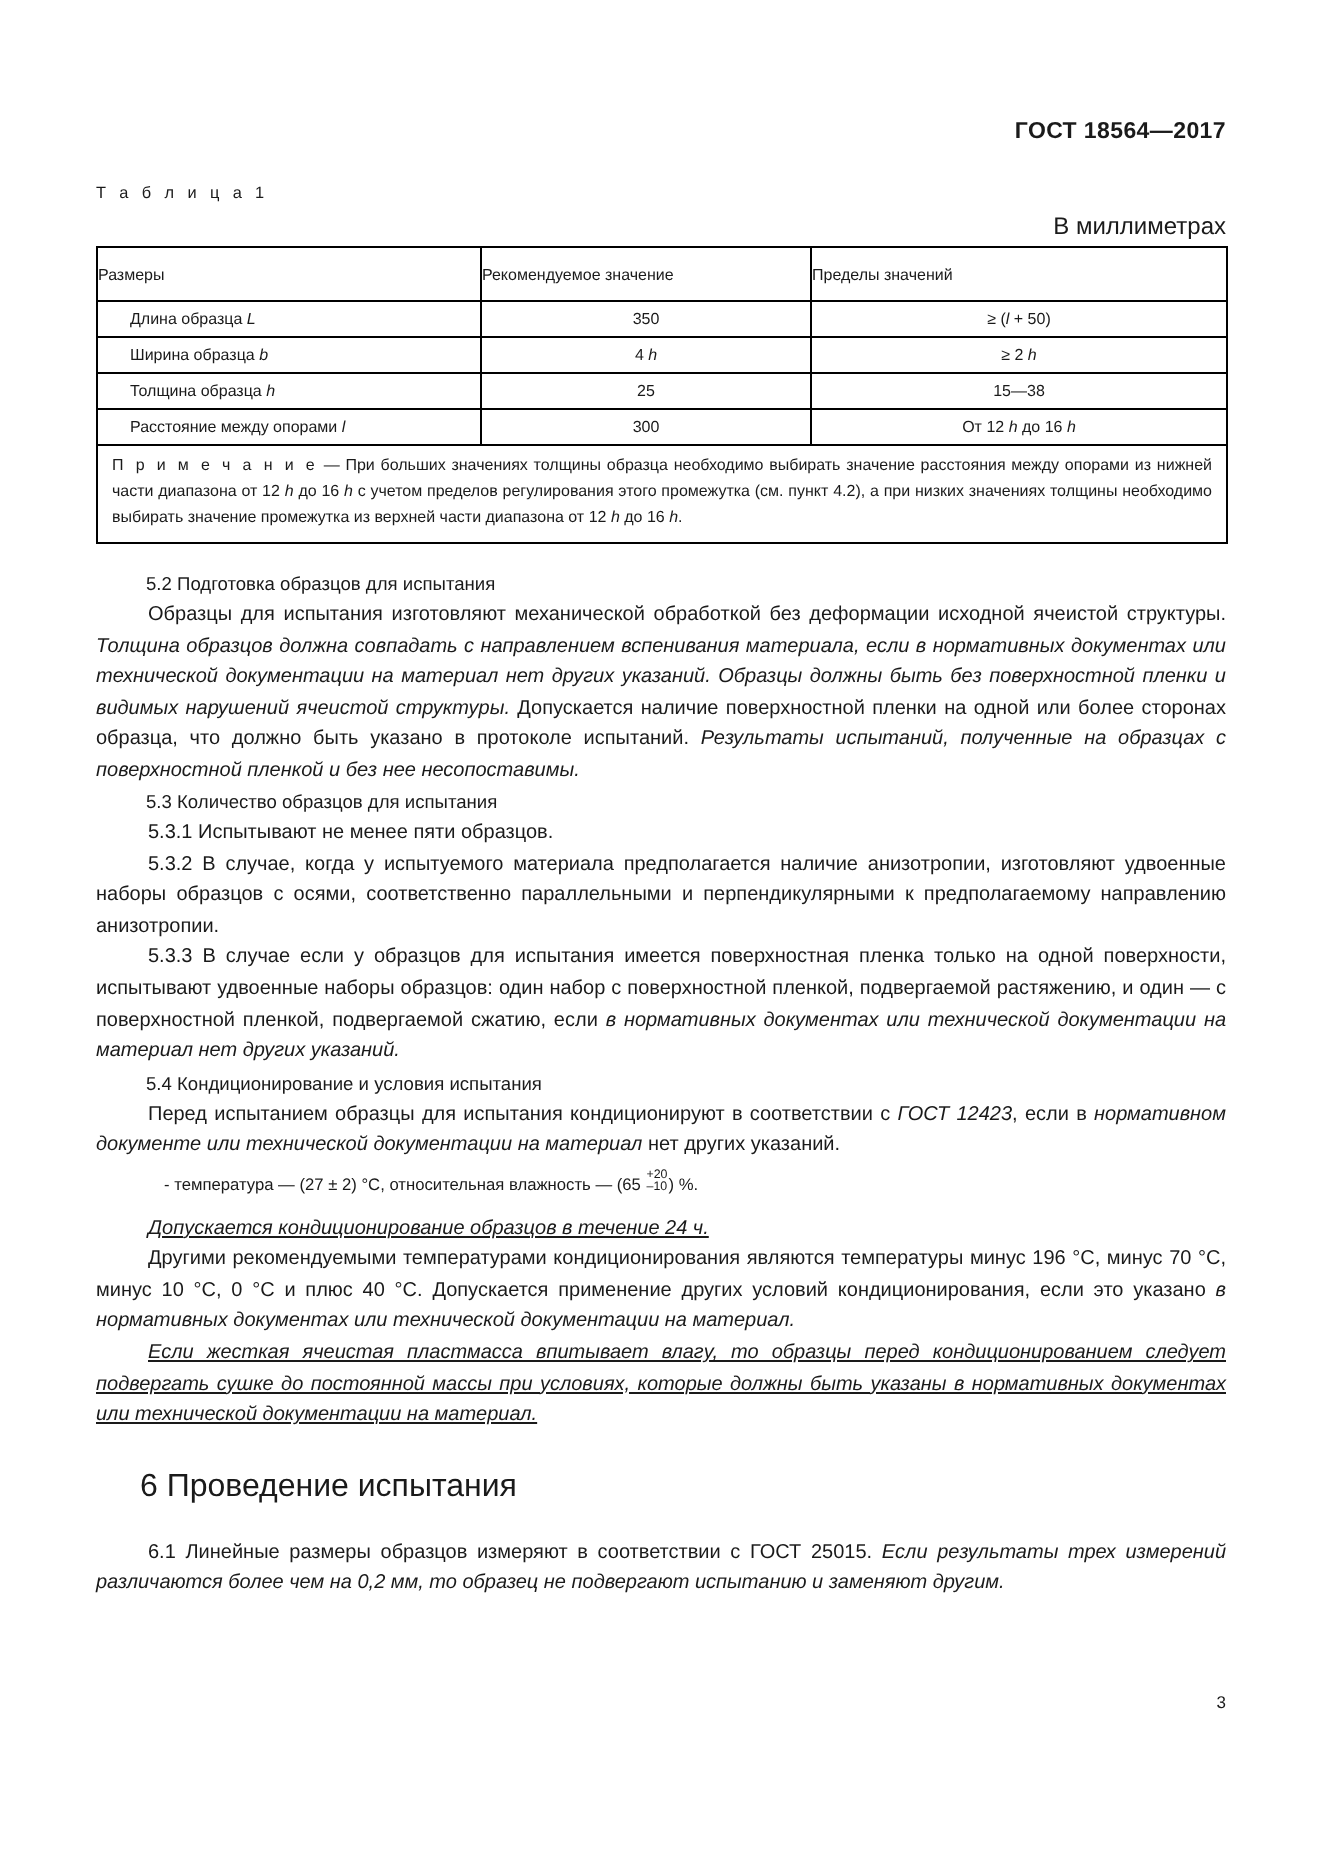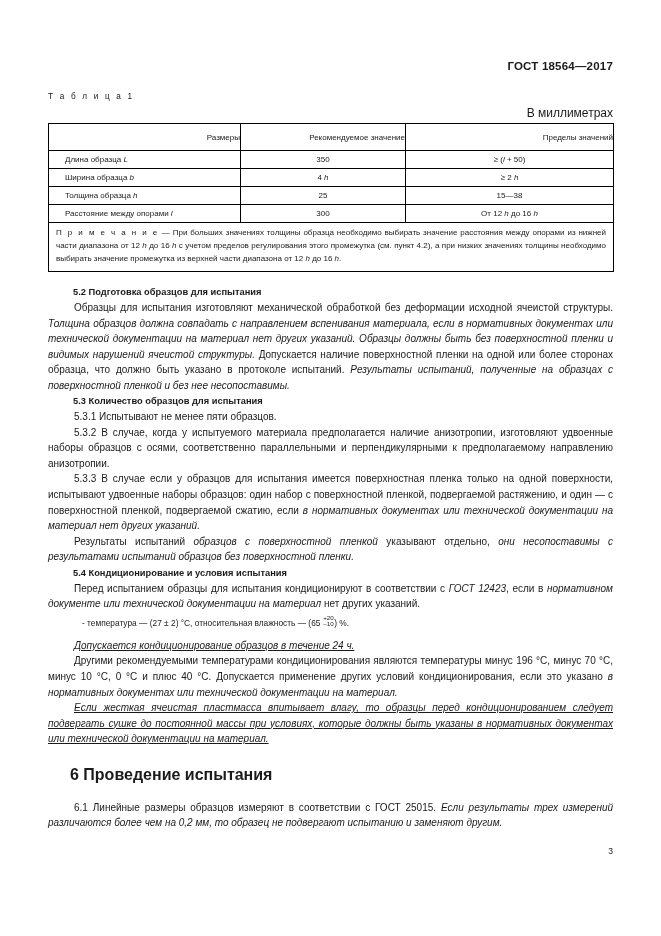--- a/index.html
+++ b/index.html
@@ -65,21 +65,21 @@
   }
   table.spec td, table.spec th {
     border: 0.8px solid #000;
     font-weight: normal;
     font-size: 8px;
     padding: 0;
     vertical-align: middle;
   }
   table.spec th {
     height: 26px;
-    text-align: right;
+    text-align: left;
     border-bottom-width: 1.6px;
   }
   table.spec td.lbl {
     height: 17px;
     text-align: left;
     padding-left: 16px;
   }
   table.spec td.val {
     height: 17px;
     text-align: center;
@@ -101,21 +101,21 @@
 
   
   .content {
     position: absolute;
     left: 48px;
     top: 287px;
     width: 565px;
   }
   h3.sec {
     font-size: 9.3px;
-    font-weight: bold;
+    font-weight: normal;
     margin: 0 0 3px 0;
     padding-left: 25px;
   }
   h3.sec.big {
     font-size: 16px;
     padding-left: 22px;
   }
   p.para {
     font-size: 10px;
     line-height: 1.555;
@@ -217,21 +217,20 @@
   <div class="content">
 
     <h3 class="sec">5.2  Подготовка образцов для испытания</h3>
     <p class="para"><span>Образцы для испытания изготовляют механической обработкой без деформации исходной ячеистой структуры. </span><i class="v">Толщина образцов должна совпадать с направлением вспенивания материала, если в нормативных документах или технической документации на материал нет других указаний. Образцы должны быть без поверхностной пленки и видимых нарушений ячеистой структуры.</i><span> Допускается наличие поверхностной пленки на одной или более сторонах образца, что должно быть указано в протоколе испытаний. </span><i class="v">Результаты испытаний, полученные на образцах с поверхностной пленкой и без нее несопоставимы.</i></p>
 
     <div class="gap-s"></div>
     <h3 class="sec">5.3  Количество образцов для испытания</h3>
     <p class="para">5.3.1  Испытывают не менее пяти образцов.</p>
     <p class="para">5.3.2  В случае, когда у испытуемого материала предполагается наличие анизотропии, изготовляют удвоенные наборы образцов с осями, соответственно параллельными и перпендикулярными к предполагаемому направлению анизотропии.</p>
     <p class="para"><span>5.3.3  В случае если у образцов для испытания имеется поверхностная пленка только на одной поверхности, испытывают удвоенные наборы образцов: один набор с поверхностной пленкой, подвергаемой растяжению, и один — с поверхностной пленкой, подвергаемой сжатию, если </span><i class="v">в нормативных документах или технической документации на материал нет других указаний.</i></p>
-    <p class="para"><span>Результаты испытаний </span><i class="v">образцов с поверхностной пленкой </i><span>указывают отдельно, </span><i class="v">они несопоставимы с результатами испытаний образцов без поверхностной пленки.</i></p>
 
     <div class="gap-s"></div>
     <h3 class="sec">5.4  Кондиционирование и условия испытания</h3>
     <p class="para"><span>Перед испытанием образцы для испытания кондиционируют в соответствии с </span><i class="v">ГОСТ 12423</i><span>, если в </span><i class="v">нормативном документе или технической документации на материал</i><span> нет других указаний.</span></p>
 
     <div class="gap-s"></div>
     <ul class="atmos">
       <li><span>- температура — (27 ± 2) °С, относительная влажность — (65 </span><span class="frac"><span class="top">+20</span><span class="bot">–10</span></span><span>) %.</span></li>
     </ul>
 

